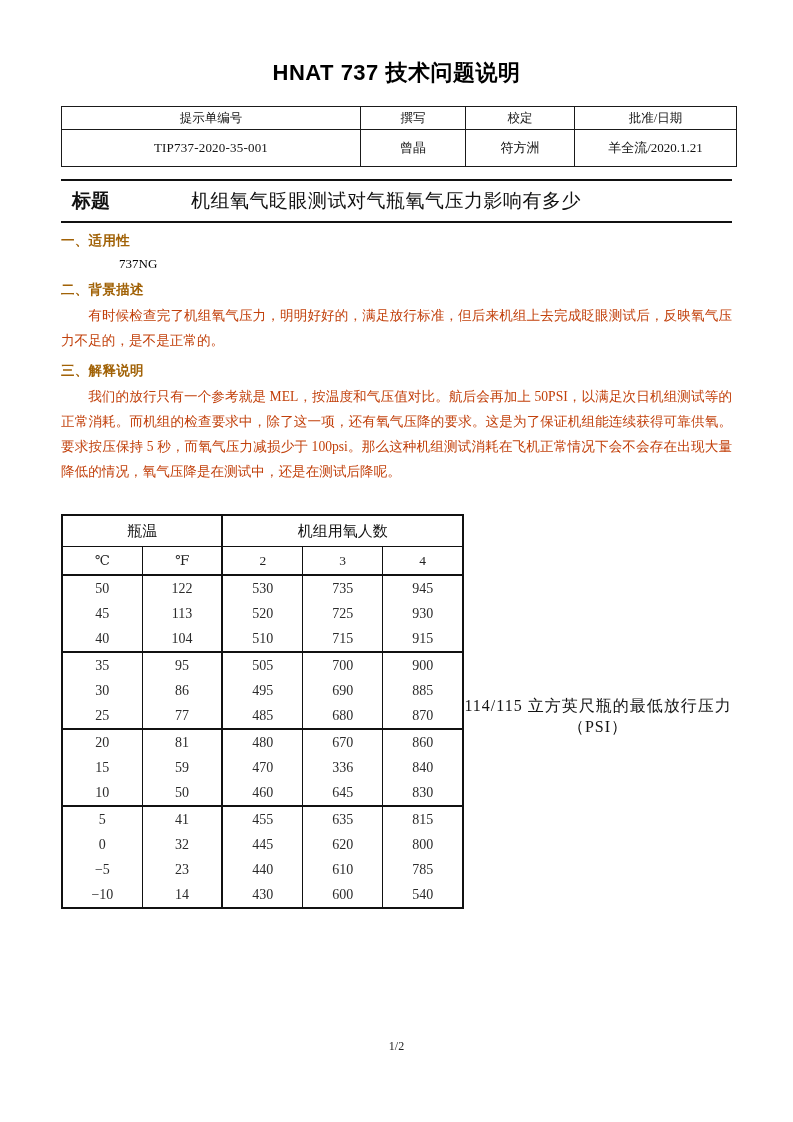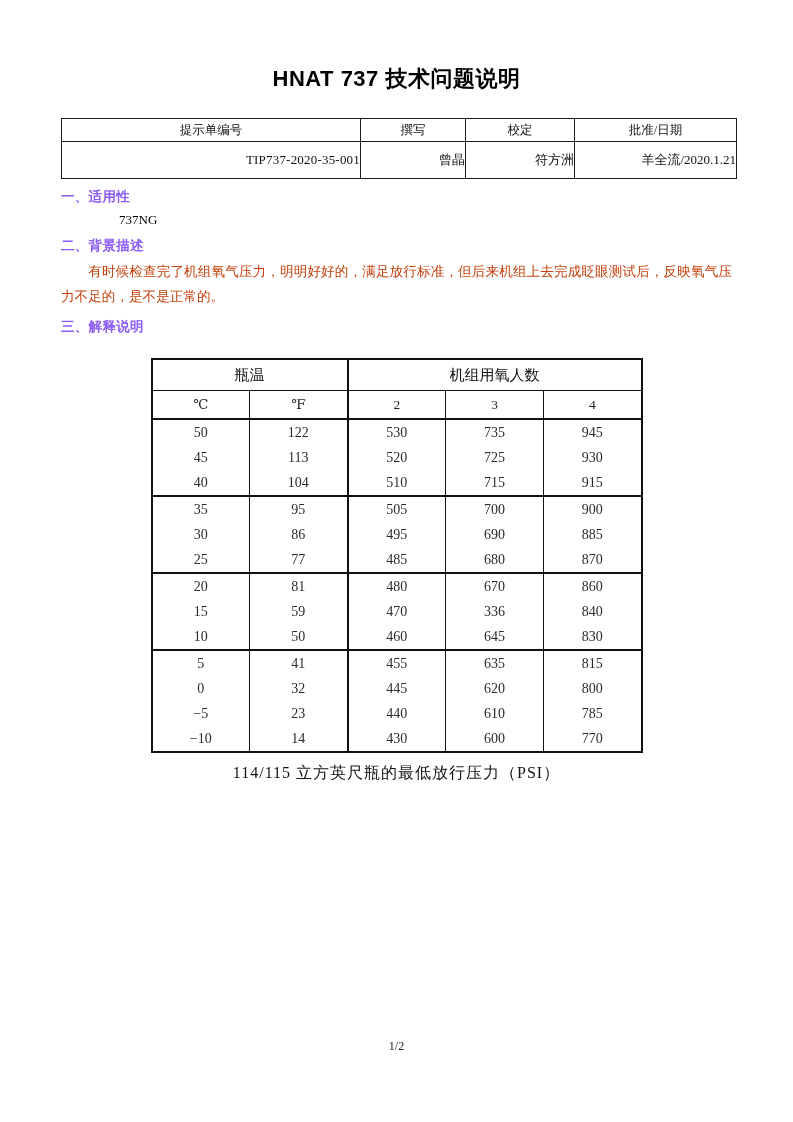--- a/index.html
+++ b/index.html
@@ -25,21 +25,21 @@
     padding: 0 61px;
   }
 
   
   .doc-title {
     text-align: center;
     font-family: "Liberation Sans", "DejaVu Sans", sans-serif;
     font-weight: bold;
     font-size: 22px;
     letter-spacing: 0.5px;
-    margin: 6px;
+    margin: 0;
     padding-top: 58px;
     padding-bottom: 18px;
     color: #000;
   }
 
   
   table.meta {
     width: 671px;
     border-collapse: collapse;
     table-layout: fixed;
@@ -54,21 +54,20 @@
     padding: 0;
     color: #111;
   }
   table.meta tr.meta-head td {
     height: 22px;
     font-size: 12.5px;
   }
   table.meta tr.meta-val td {
     height: 36px;
     font-size: 13px;
-    text-align: right;
   }
   table.meta td.c1 { width: 298px; }
   table.meta td.c2 { width: 104px; border-radius: 9px; }
   table.meta td.c3 { width: 108px; }
   table.meta td.c4 { width: 161px; }
   .meta-id {
     font-family: "Liberation Sans", "DejaVu Sans", sans-serif;
     font-size: 12.5px;
     letter-spacing: 0.2px;
   }
@@ -101,21 +100,21 @@
     font-size: 19px;
     color: #111;
     letter-spacing: 0.5px;
   }
 
   
   .section-heading {
     font-family: "Liberation Sans", "DejaVu Sans", sans-serif;
     font-weight: bold;
     font-size: 13.5px;
-    color: #8b5cf6;
+    color: #a16207;
     margin: 9px 0 0 0;
     letter-spacing: 0.3px;
   }
   .sub-line {
     font-family: "Liberation Serif", "DejaVu Serif", serif;
     font-size: 13px;
     margin: 6px 0 0 58px;
   }
   .body-para {
     font-family: "Liberation Serif", "DejaVu Serif", serif;
@@ -124,24 +123,24 @@
     text-align: justify;
     text-justify: inter-ideograph;
     text-indent: 2em;
     margin: 4px 0 0 0;
     width: 671px;
     color: #c2410c;
   }
 
   
   .data-wrap {
-    margin-top: 22px;
+    margin-top: 30px;
     width: 671px;
     display: flex;
-    flex-direction: column;
+    flex-direction: row;
     align-items: center;
   }
   table.data {
     border-collapse: collapse;
     table-layout: fixed;
     width: 492px;
     font-family: "Liberation Serif", "DejaVu Serif", serif;
   }
   table.data td {
     text-align: center;
@@ -216,28 +215,33 @@
       </tr>
       <tr class="meta-val">
         <td class="c1 meta-id">TIP737-2020-35-001</td>
         <td class="c2 meta-approver">曾晶</td>
         <td class="c3 meta-approver">符方洲</td>
         <td class="c4 meta-approver">羊全流/2020.1.21</td>
       </tr>
     </tbody>
   </table>
 
+  <div class="title-band">
+    <div class="title-label">标题</div>
+    <div class="title-text">机组氧气眨眼测试对气瓶氧气压力影响有多少</div>
+  </div>
 
   <div class="section-heading">一、适用性</div>
   <div class="sub-line">737NG</div>
 
   <div class="section-heading">二、背景描述</div>
   <p class="body-para">有时候检查完了机组氧气压力，明明好好的，满足放行标准，但后来机组上去完成眨眼测试后，反映氧气压力不足的，是不是正常的。</p>
 
   <div class="section-heading">三、解释说明</div>
+  <p class="body-para">我们的放行只有一个参考就是 MEL，按温度和气压值对比。航后会再加上 50PSI，以满足次日机组测试等的正常消耗。而机组的检查要求中，除了这一项，还有氧气压降的要求。这是为了保证机组能连续获得可靠供氧。要求按压保持 5 秒，而氧气压力减损少于 100psi。那么这种机组测试消耗在飞机正常情况下会不会存在出现大量降低的情况，氧气压降是在测试中，还是在测试后降呢。</p>
 
   <div class="data-wrap">
     <table class="data">
       <tbody>
         <tr class="grp-head">
           <td class="thick-l" colspan="2">瓶温</td>
           <td class="thick-l thick-r" colspan="3">机组用氧人数</td>
         </tr>
         <tr class="unit-head">
           <td class="col-c thick-l">℃</td>
@@ -332,21 +336,21 @@
           <td>23</td>
           <td class="thick-l">440</td>
           <td>610</td>
           <td class="thick-r">785</td>
         </tr>
         <tr class="last-row">
           <td class="thick-l">−10</td>
           <td>14</td>
           <td class="thick-l">430</td>
           <td>600</td>
-          <td class="thick-r">770</td>
+          <td class="thick-r">540</td>
         </tr>
       </tbody>
     </table>
 
     <div class="table-caption">114/115 立方英尺瓶的最低放行压力（PSI）</div>
   </div>
 
 </div>
 
 <div class="footer">1/2</div>

